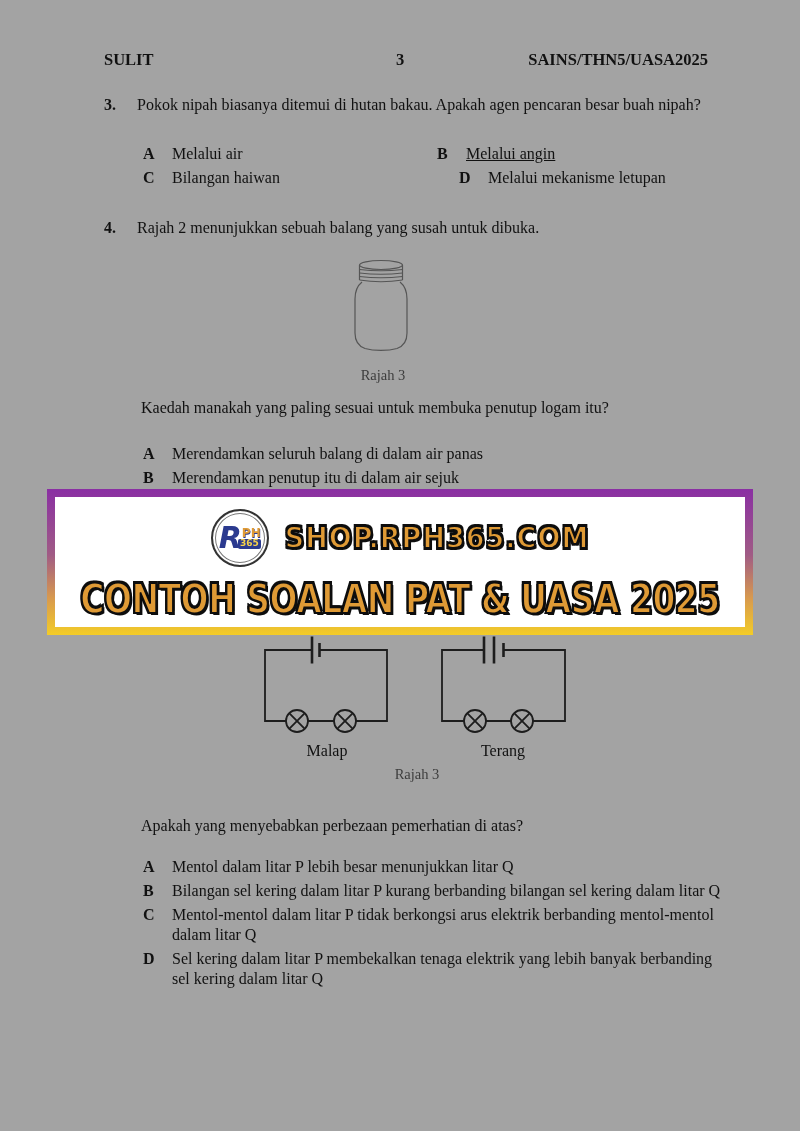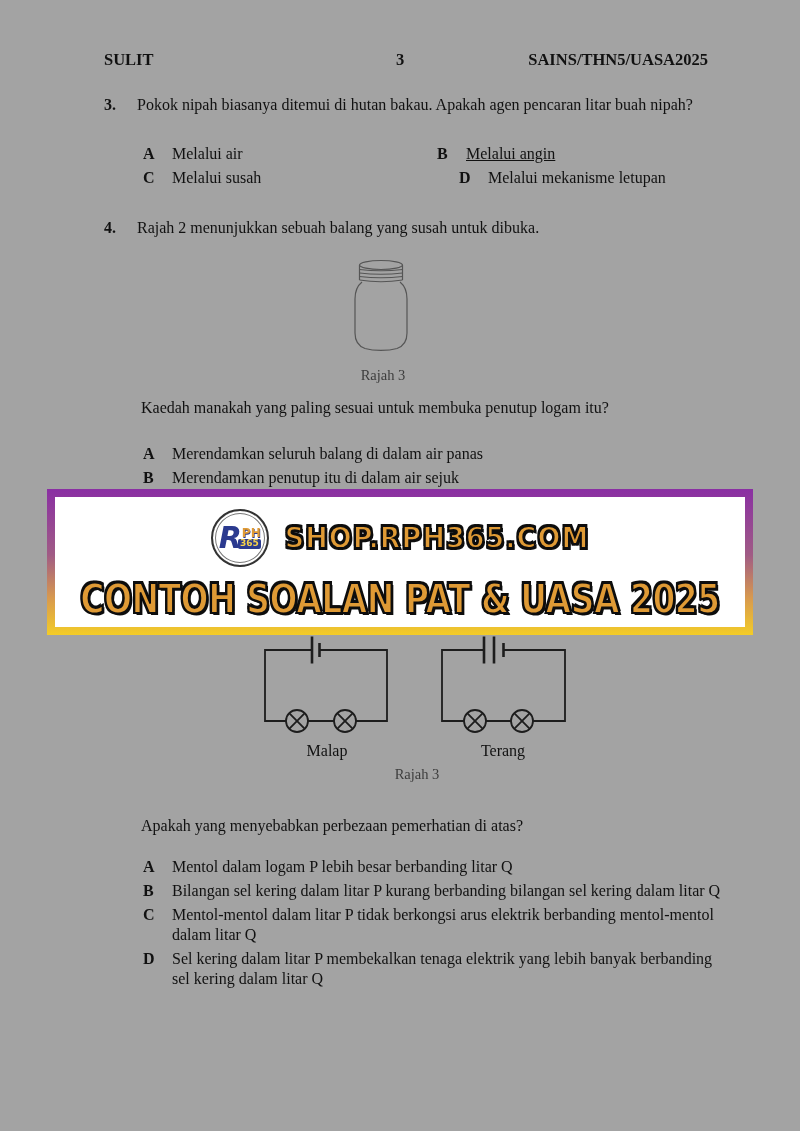--- a/index.html
+++ b/index.html
@@ -62,30 +62,30 @@
 <body>
 
 <div class="page">
 
   <div class="abs hdr" style="left:104px;top:50px;">SULIT</div>
   <div class="abs hdr" style="left:0;top:50px;width:800px;text-align:center;">3</div>
   <div class="abs hdr" style="right:92px;top:50px;">SAINS/THN5/UASA2025</div>
 
   <div class="abs qline" style="left:104px;top:95px;">
     <span class="qnum">3.</span>
-    <span style="padding-left:17px;">Pokok nipah biasanya ditemui di hutan bakau. Apakah agen pencaran litar buah nipah?</span>
+    <span style="padding-left:17px;">Pokok nipah biasanya ditemui di hutan bakau. Apakah agen pencaran besar buah nipah?</span>
   </div>
   <div class="abs opt" style="left:143px;top:144px;">
     <span class="optlabel">A</span><span>Melalui air</span>
   </div>
   <div class="abs opt" style="left:437px;top:144px;text-decoration:underline;">
     <span class="optlabel">B</span><span>Melalui angin</span>
   </div>
   <div class="abs opt" style="left:143px;top:168px;">
-    <span class="optlabel">C</span><span>Melalui susah</span>
+    <span class="optlabel">C</span><span>Bilangan haiwan</span>
   </div>
   <div class="abs opt" style="left:459px;top:168px;">
     <span class="optlabel">D</span><span>Melalui mekanisme letupan</span>
   </div>
 
   <div class="abs qline" style="left:104px;top:218px;">
     <span class="qnum">4.</span>
     <span style="padding-left:17px;">Rajah 2 menunjukkan sebuah balang yang susah untuk dibuka.</span>
   </div>
 
@@ -163,21 +163,21 @@
   </svg>
   <div class="abs qline center-x" style="left:327px;top:741px;">Malap</div>
   <div class="abs qline center-x" style="left:503px;top:741px;">Terang</div>
   <div class="abs caption center-x" style="left:417px;top:766px;">Rajah 3</div>
 
   <div class="abs qline" style="left:141px;top:816px;">Apakah yang menyebabkan perbezaan pemerhatian di atas?</div>
 
   <div class="abs" style="left:143px;top:857px;width:578px;">
     <div style="display:flex;margin-bottom:4px;" class="opt">
       <span class="optlabel" style="flex:0 0 29px;">A</span>
-      <span style="white-space:normal;width:549px;">Mentol dalam logam P lebih besar berbanding litar Q</span>
+      <span style="white-space:normal;width:549px;">Mentol dalam litar P lebih besar menunjukkan litar Q</span>
     </div>
     <div style="display:flex;margin-bottom:4px;" class="opt">
       <span class="optlabel" style="flex:0 0 29px;">B</span>
       <span style="white-space:normal;width:549px;">Bilangan sel kering dalam litar P kurang berbanding bilangan sel kering dalam litar Q</span>
     </div>
     <div style="display:flex;margin-bottom:4px;" class="opt">
       <span class="optlabel" style="flex:0 0 29px;">C</span>
       <span style="white-space:normal;width:549px;">Mentol-mentol dalam litar P tidak berkongsi arus elektrik berbanding mentol-mentol dalam litar Q</span>
     </div>
     <div style="display:flex;" class="opt">

